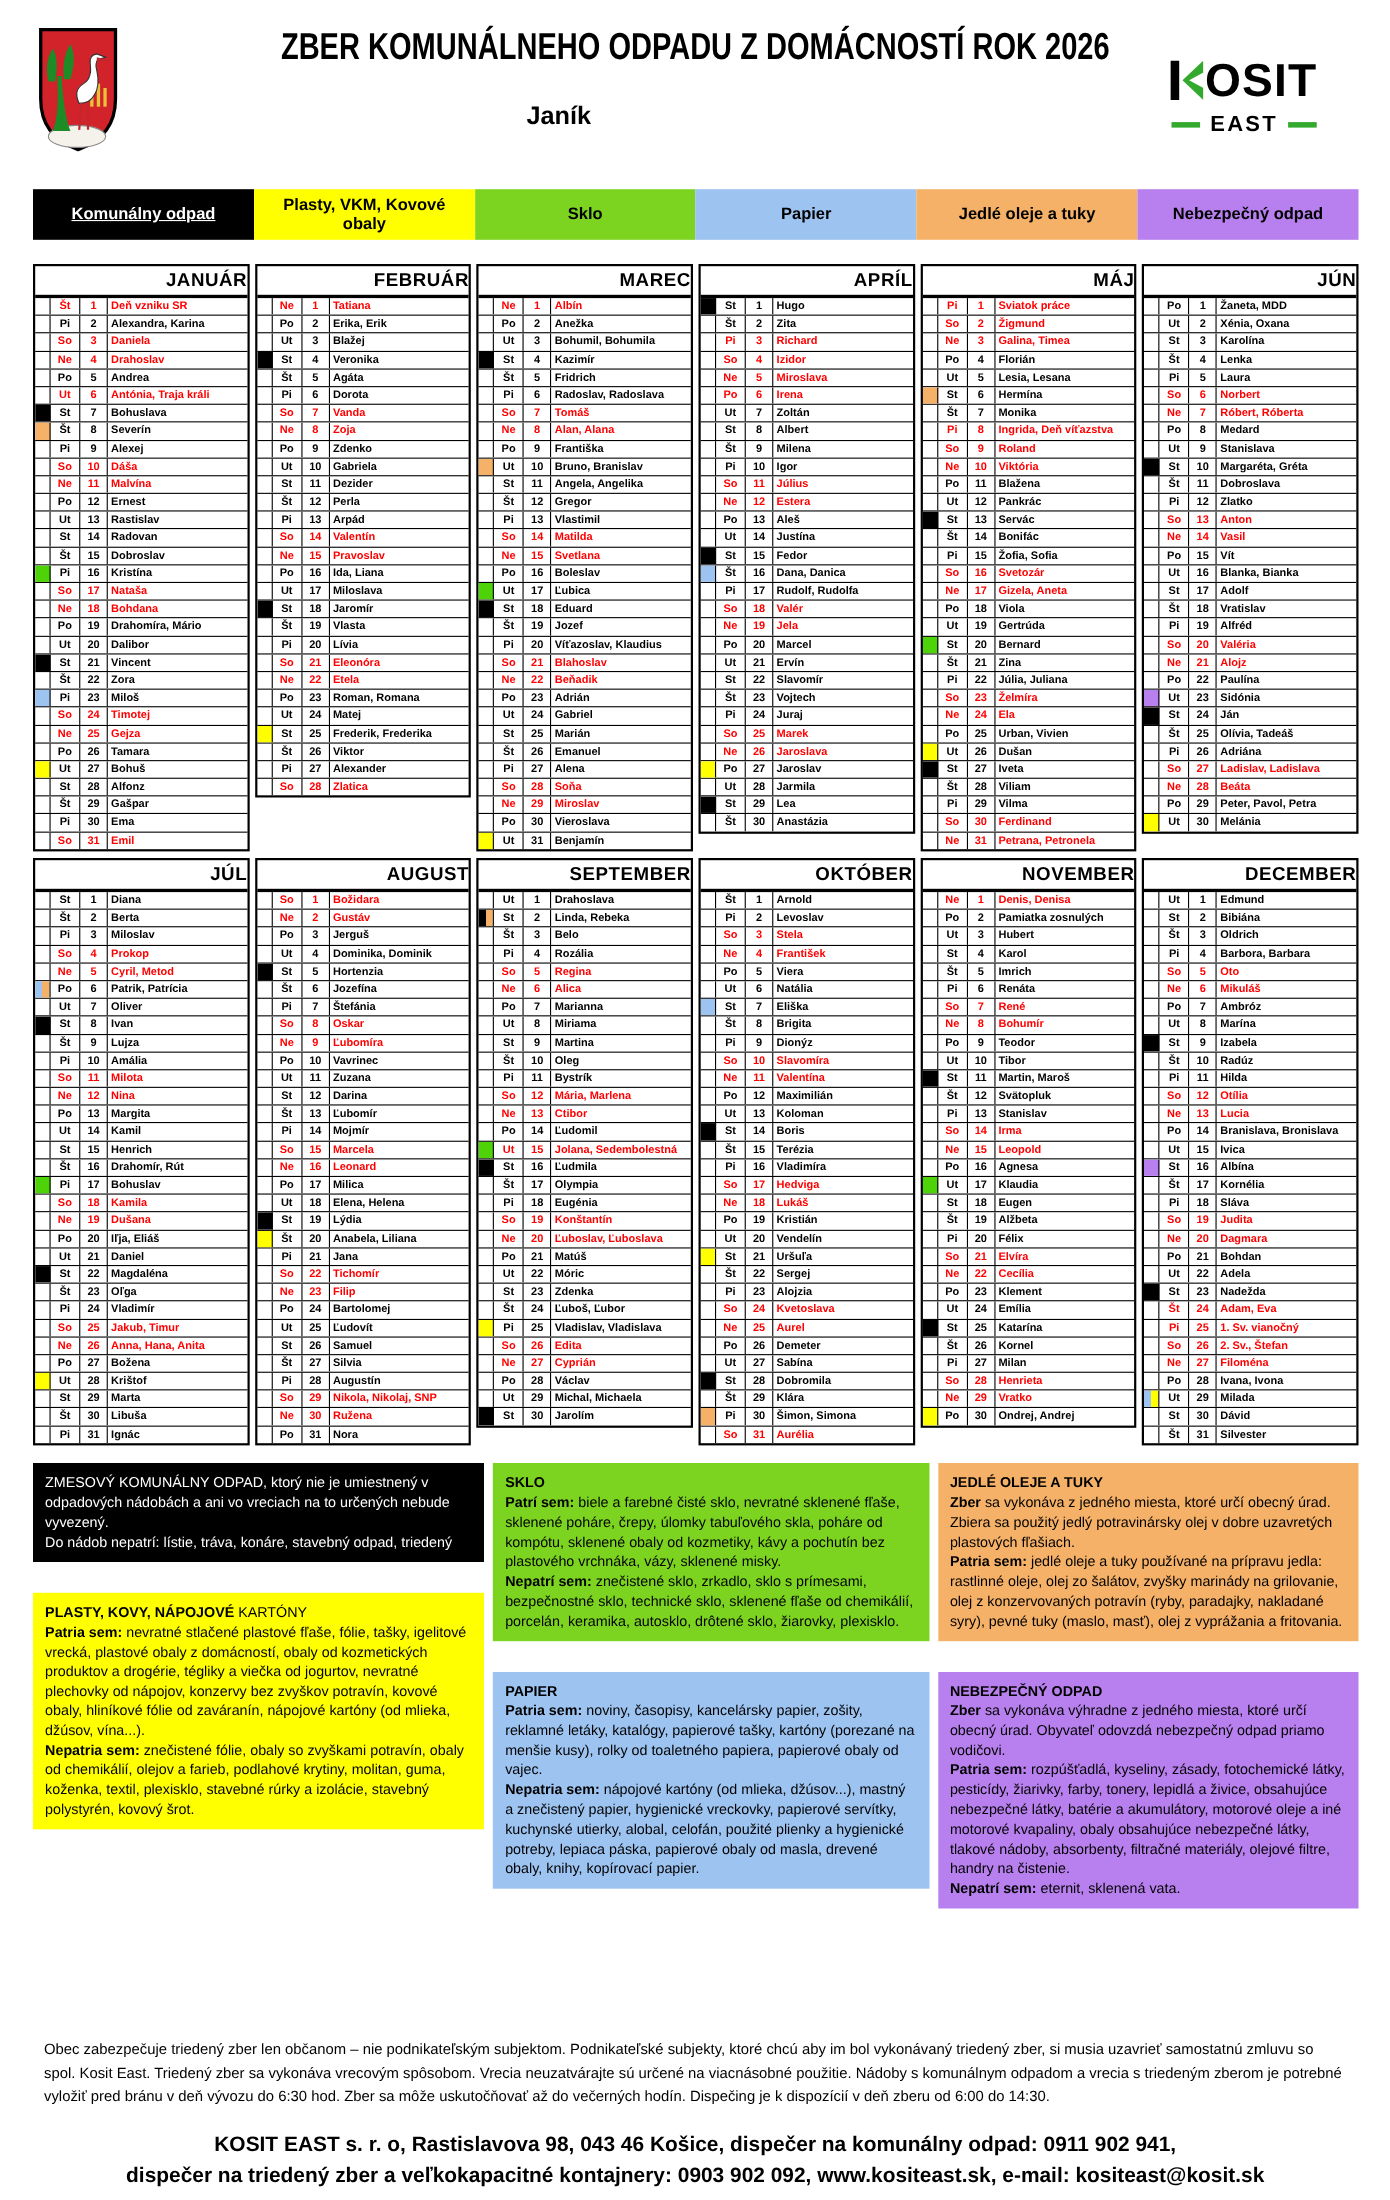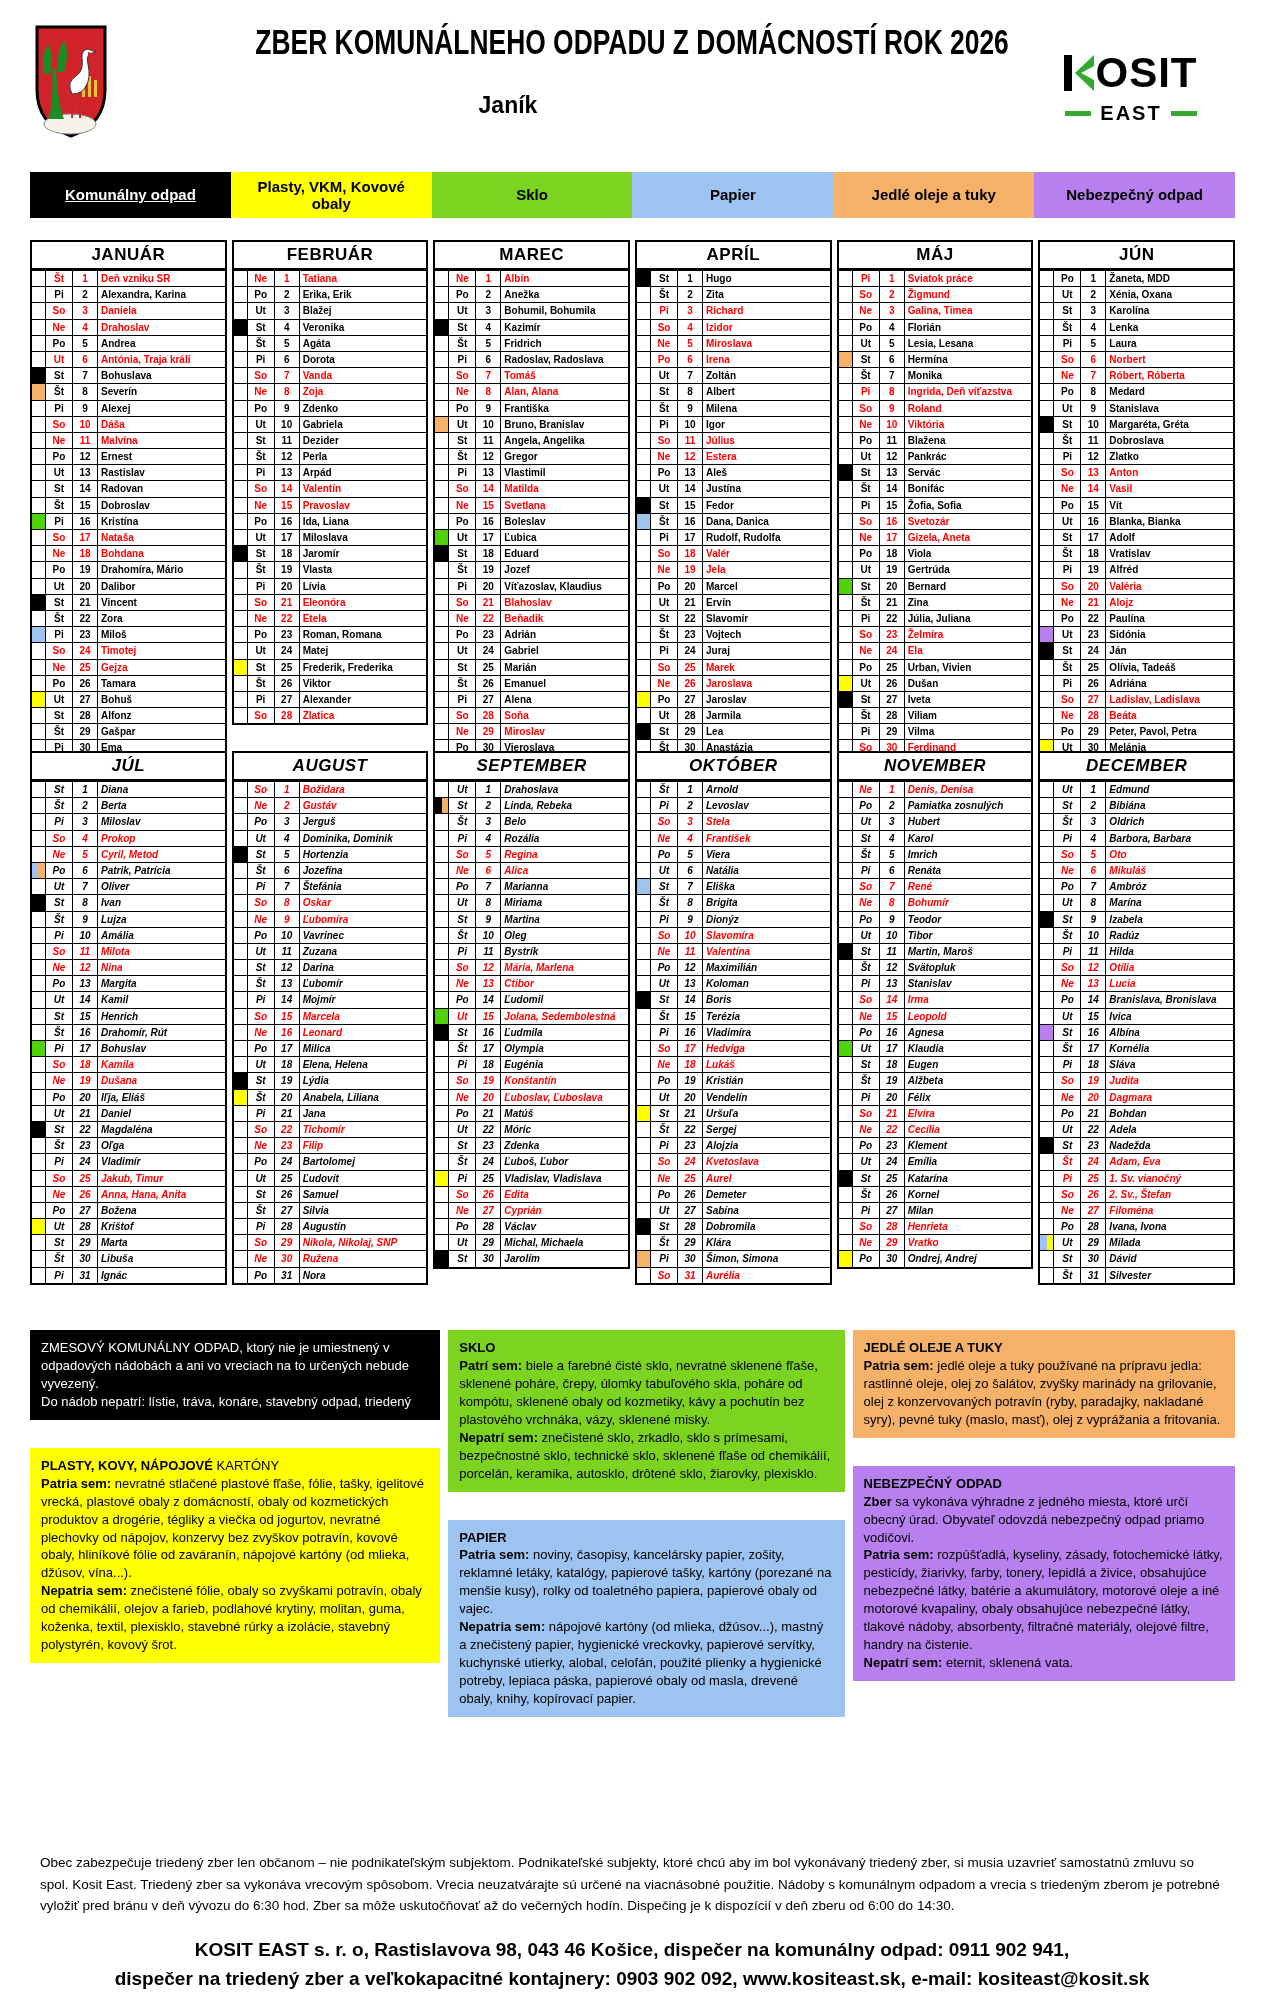--- a/index.html
+++ b/index.html
@@ -19,23 +19,23 @@
   #logo .dash{width:26px;height:5px;background:#33a92e;display:inline-block;}
 
   
   #legend{left:30px;top:172px;width:1205px;height:46px;display:flex;}
   .lcell{flex:1;display:flex;align-items:center;justify-content:center;text-align:center;
          font-weight:bold;font-size:15px;line-height:1.15;padding:2px 12px;box-sizing:border-box;}
 
   
   .calrow{left:30px;width:1205px;display:flex;gap:5px;align-items:flex-start;}
   #cal1{top:240px;}
-  #cal2{top:751px;font-style:italic;}
+  #cal2{top:780px;}
   .mtab{flex:1;border:2px solid #000;background:#fff;}
-  .mhead{height:26px;line-height:26px;text-align:center;font-weight:bold;font-size:17px;
+  .mhead{height:26px;line-height:26px;text-align:right;font-weight:bold;font-size:17px;
          border-bottom:2px solid #000;letter-spacing:.5px;}
   .mrow{display:flex;align-items:stretch;height:15.2px;border-top:1px solid #000;overflow:hidden;
         font-size:10px;font-weight:bold;line-height:15.2px;}
   .mrow:first-of-type{border-top:none;}
   .mk{width:13px;border-right:1px solid #000;}
   .dw{width:26px;text-align:center;border-right:1px solid #000;}
   .dn{width:24px;text-align:center;border-right:1px solid #000;}
   .nm{flex:1;padding-left:3px;white-space:nowrap;overflow:hidden;}
   .red{color:#ff0000;}
 
@@ -2348,20 +2348,21 @@
       </div>
       <div class="infobox" style="background: rgb(157, 195, 240); color: rgb(0, 0, 0);">
         <p><b>PAPIER</b></p>
         <p><b>Patria sem:</b> noviny, časopisy, kancelársky papier, zošity, reklamné letáky, katalógy, papierové tašky, kartóny (porezané na menšie kusy), rolky od toaletného papiera, papierové obaly od vajec.</p>
         <p><b>Nepatria sem:</b> nápojové kartóny (od mlieka, džúsov...), mastný a znečistený papier, hygienické vreckovky, papierové servítky, kuchynské utierky, alobal, celofán, použité plienky a hygienické potreby, lepiaca páska, papierové obaly od masla, drevené obaly, knihy, kopírovací papier.</p>
       </div>
     </div>
   <div class="icol" id="icol2">
       <div class="infobox" style="background: rgb(245, 177, 104); color: rgb(0, 0, 0);">
         <p><b>JEDLÉ OLEJE A TUKY</b></p>
+        <p><b>Zber</b> sa vykonáva z jedného miesta, ktoré určí obecný úrad. Zbiera sa použitý jedlý potravinársky olej v dobre uzavretých plastových fľašiach.</p>
         <p><b>Patria sem:</b> jedlé oleje a tuky používané na prípravu jedla: rastlinné oleje, olej zo šalátov, zvyšky marinády na grilovanie, olej z konzervovaných potravín (ryby, paradajky, nakladané syry), pevné tuky (maslo, masť), olej z vyprážania a fritovania.</p>
       </div>
       <div class="infobox" style="background: rgb(184, 128, 238); color: rgb(0, 0, 0);">
         <p><b>NEBEZPEČNÝ ODPAD</b></p>
         <p><b>Zber</b> sa vykonáva výhradne z jedného miesta, ktoré určí obecný úrad. Obyvateľ odovzdá nebezpečný odpad priamo vodičovi.</p>
         <p><b>Patria sem:</b> rozpúšťadlá, kyseliny, zásady, fotochemické látky, pesticídy, žiarivky, farby, tonery, lepidlá a živice, obsahujúce nebezpečné látky, batérie a akumulátory, motorové oleje a iné motorové kvapaliny, obaly obsahujúce nebezpečné látky, tlakové nádoby, absorbenty, filtračné materiály, olejové filtre, handry na čistenie.</p>
         <p><b>Nepatrí sem:</b> eternit, sklenená vata.</p>
       </div>
     </div>
 </div>

